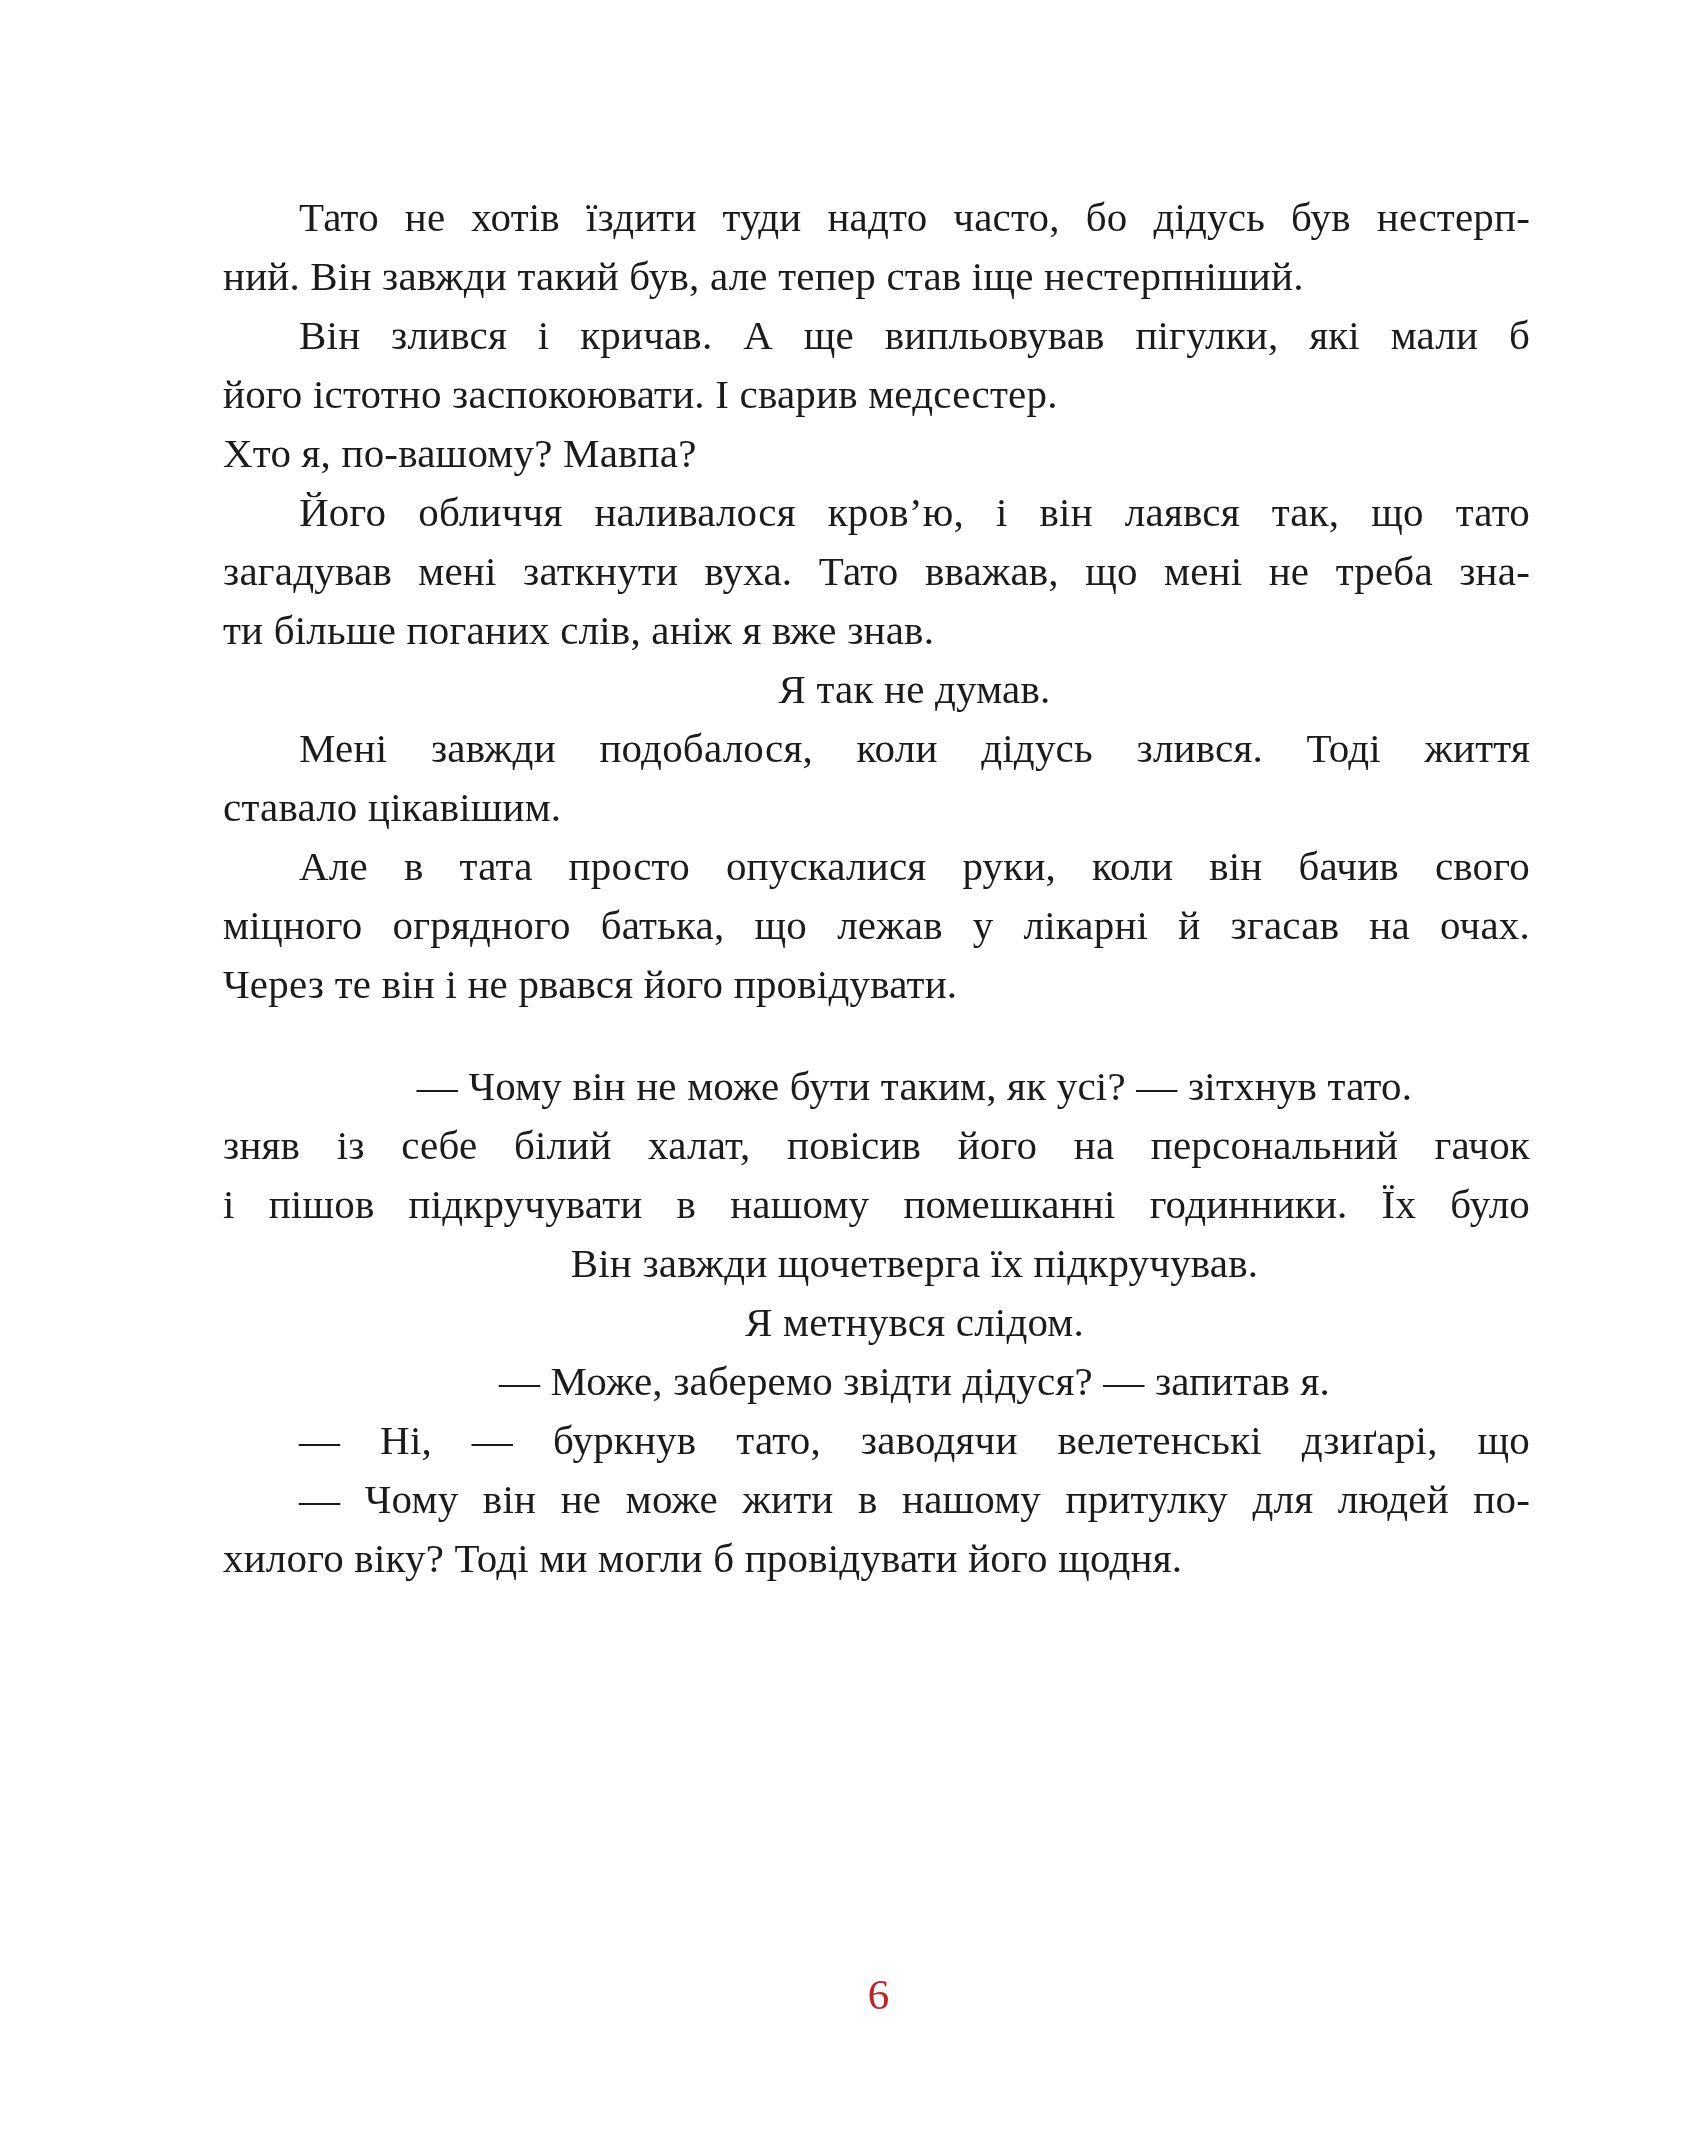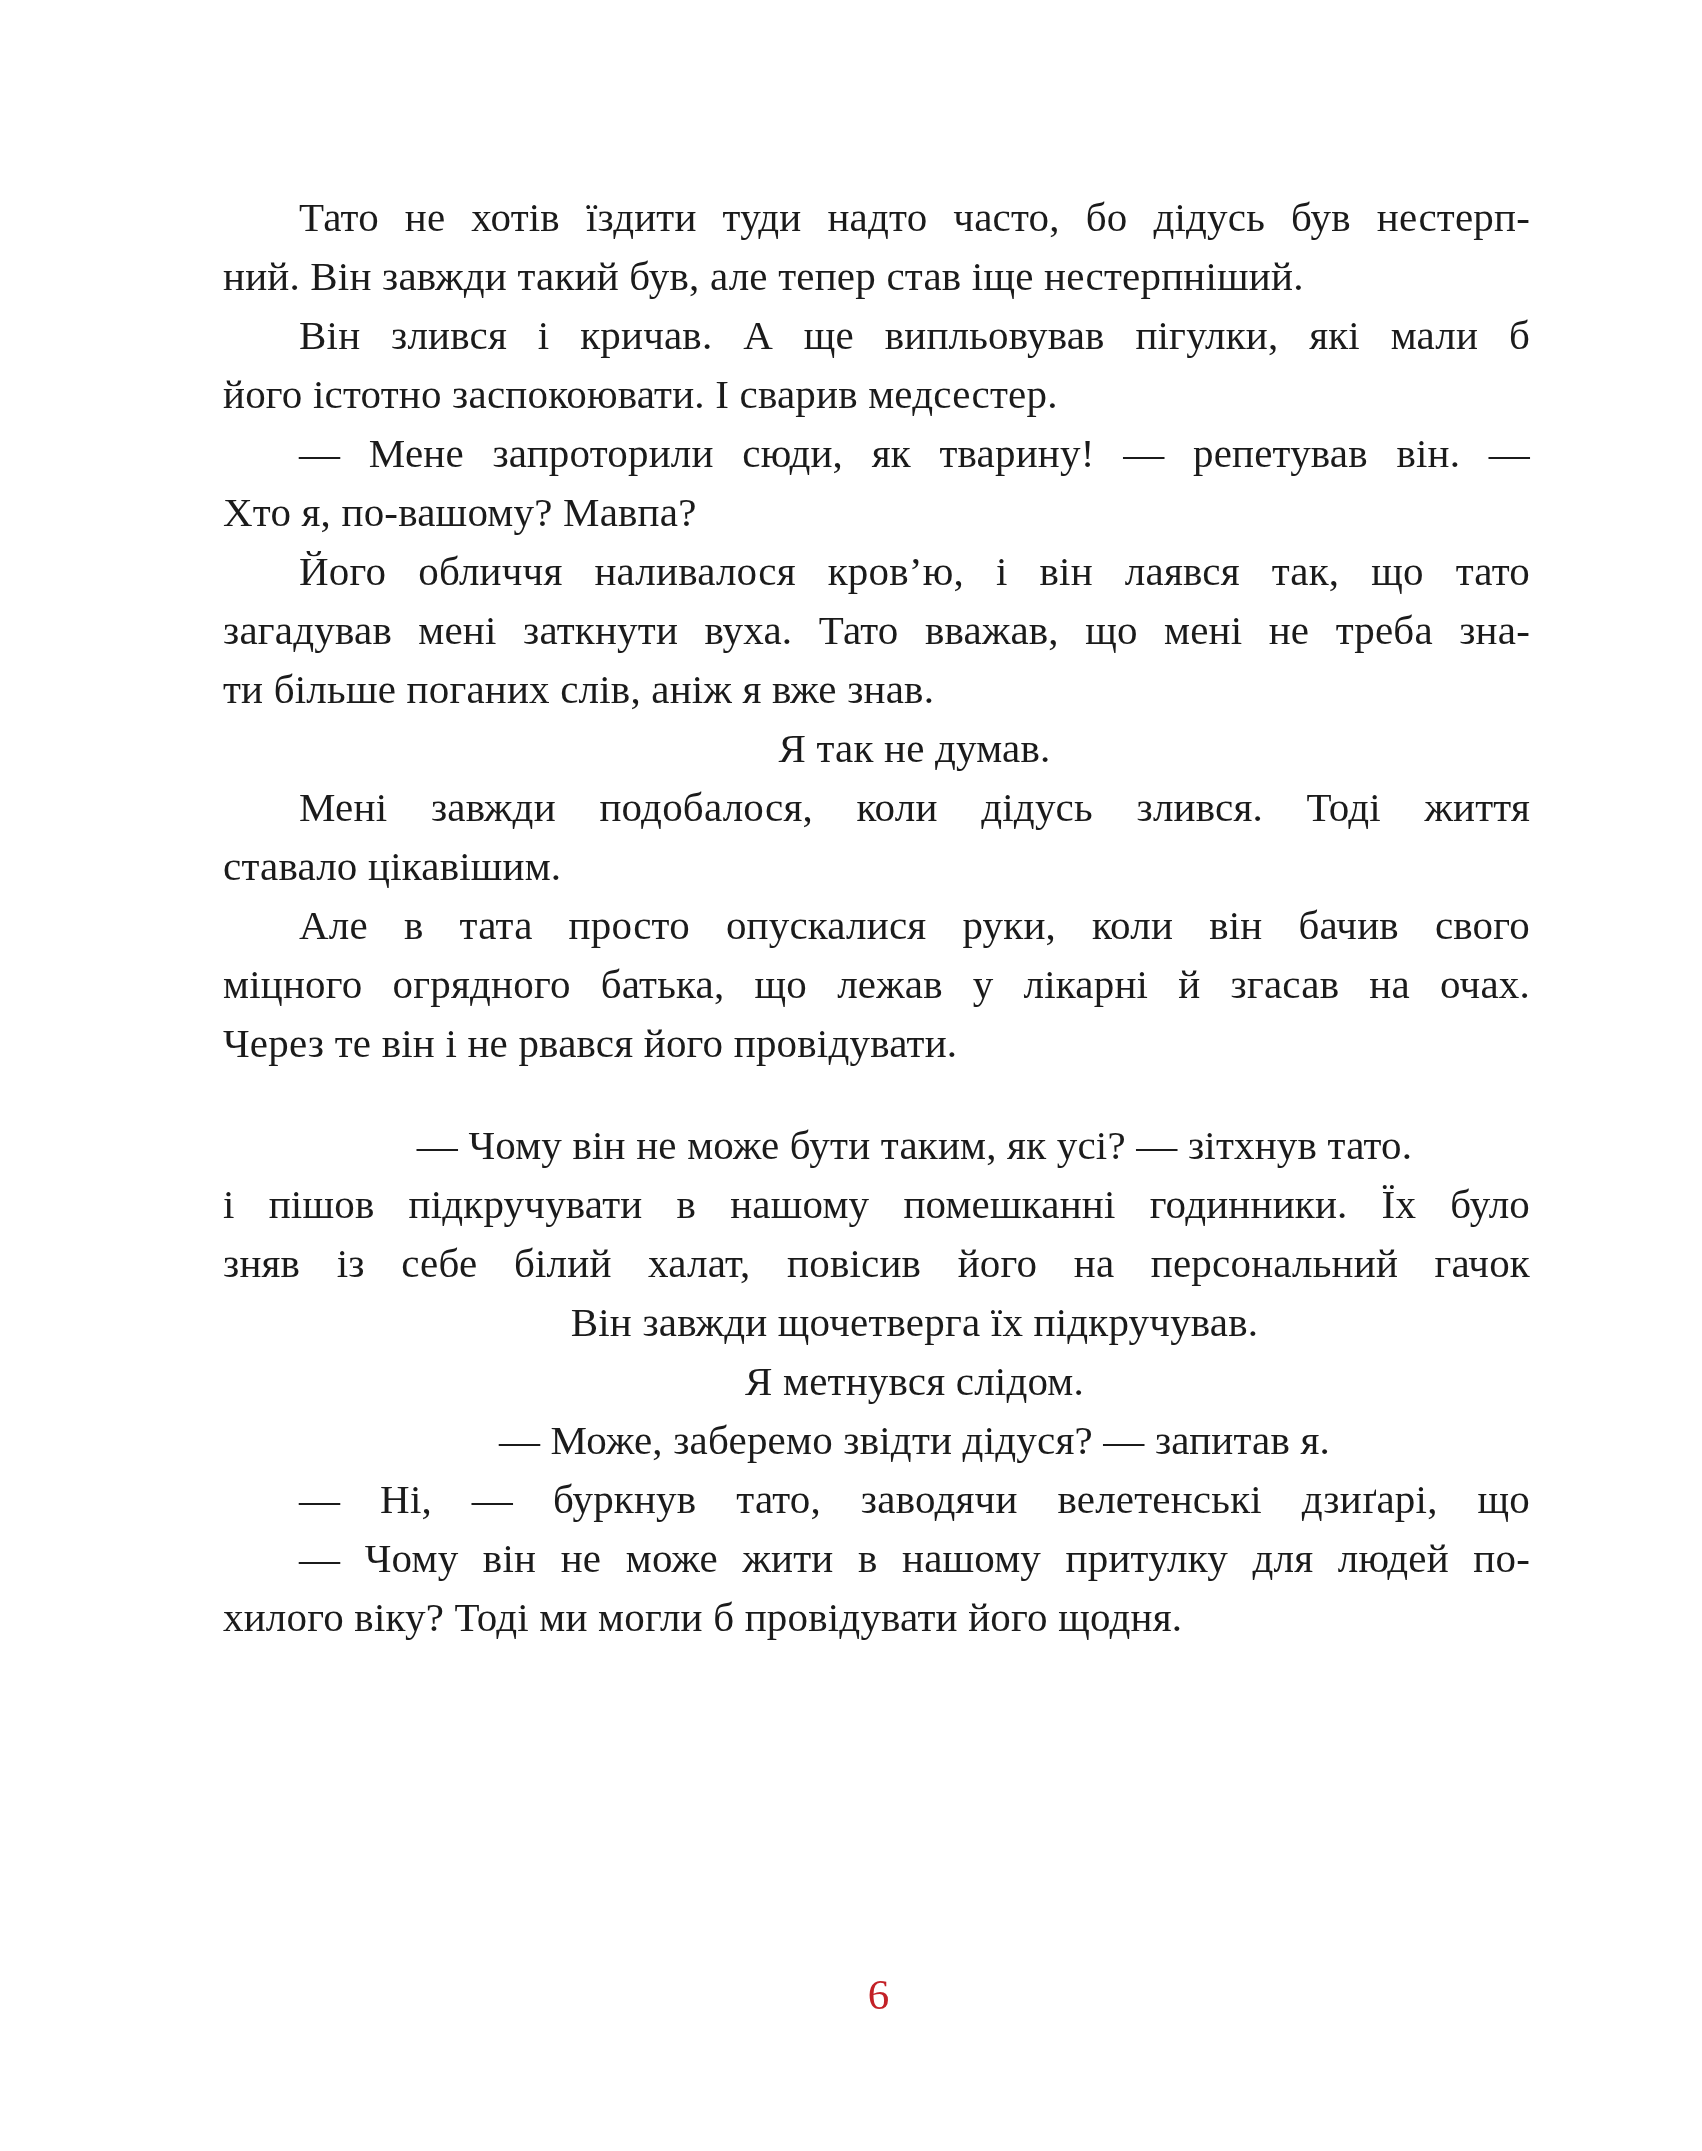--- a/index.html
+++ b/index.html
@@ -63,42 +63,41 @@
 <div class="page">
 
   <div class="text-block">
 
     <div class="line indent full">Тато не хотів їздити туди надто часто, бо дідусь був нестерп-</div>
     <div class="line">ний. Він завжди такий був, але тепер став іще нестерпніший.</div>
 
     <div class="line indent full">Він злився і кричав. А ще випльовував пігулки, які мали б</div>
     <div class="line">його істотно заспокоювати. І сварив медсестер.</div>
 
-    <div class="line indent full">— Мене запроторили сюди, як тварину! — репетував він. —</div>
     <div class="line">Хто я, по-вашому? Мавпа?</div>
 
     <div class="line indent full">Його обличчя наливалося кров’ю, і він лаявся так, що тато</div>
     <div class="line full">загадував мені заткнути вуха. Тато вважав, що мені не треба зна-</div>
     <div class="line">ти більше поганих слів, аніж я вже знав.</div>
 
     <div class="line indent">Я так не думав.</div>
 
     <div class="line indent full">Мені завжди подобалося, коли дідусь злився. Тоді життя</div>
     <div class="line">ставало цікавішим.</div>
 
     <div class="line indent full">Але в тата просто опускалися руки, коли він бачив свого</div>
     <div class="line full">міцного огрядного батька, що лежав у лікарні й згасав на очах.</div>
     <div class="line">Через те він і не рвався його провідувати.</div>
 
     <div class="section-gap"></div>
 
     <div class="line indent">— Чому він не може бути таким, як усі? — зітхнув тато.</div>
 
+    <div class="line full">зняв із себе білий халат, повісив його на персональний гачок</div>
     <div class="line full">і пішов підкручувати в нашому помешканні годинники. Їх було</div>
-    <div class="line full">зняв із себе білий халат, повісив його на персональний гачок</div>
 
     <div class="line indent">Він завжди щочетверга їх підкручував.</div>
 
     <div class="line indent">Я метнувся слідом.</div>
 
     <div class="line indent">— Може, заберемо звідти дідуся? — запитав я.</div>
 
     <div class="line indent full">— Ні, — буркнув тато, заводячи велетенські дзиґарі, що</div>
 
     <div class="line indent full">— Чому він не може жити в нашому притулку для людей по-</div>

